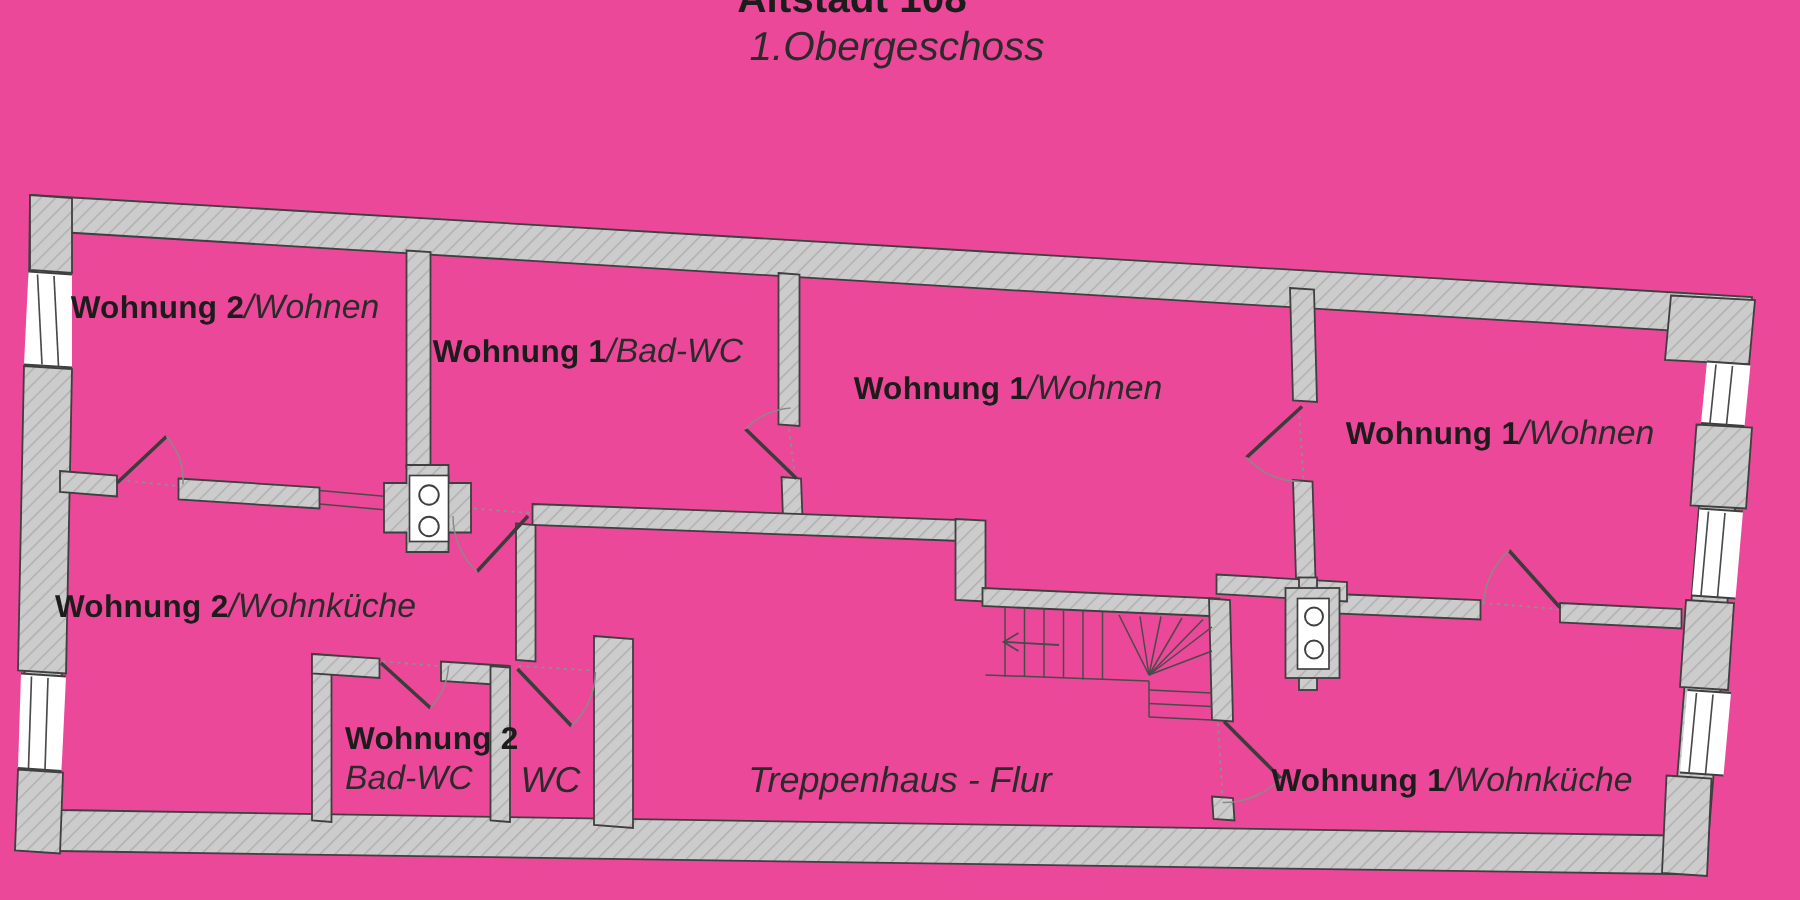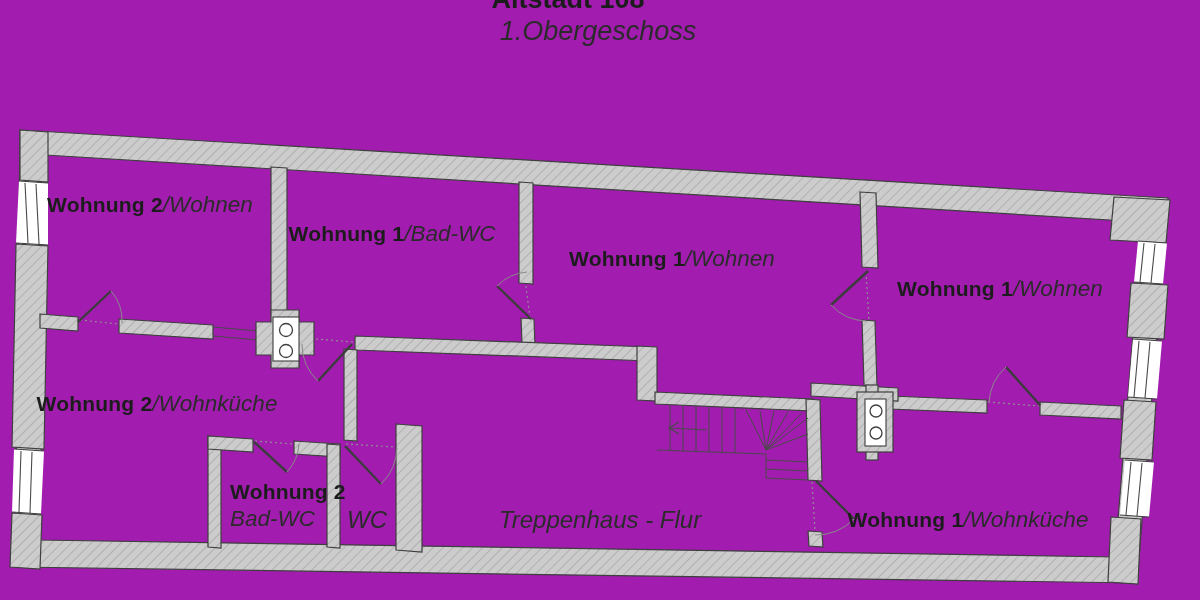--- a/index.html
+++ b/index.html
@@ -1,16 +1,16 @@
 <!DOCTYPE html>
 <html><head>
 <meta charset="utf-8">
 <style>
   html,body{margin:0;padding:0;background:#ffffff;}
-  .stage{position:relative;width:1200px;height:600px;background:#a21caf;overflow:hidden;
+  .stage{position:relative;width:1200px;height:600px;background:#ec4899;overflow:hidden;
          font-family:"Liberation Sans",sans-serif;}
   svg{position:absolute;left:0;top:0;}
   .wall{fill:url(#hatch);stroke:#3f3f3f;stroke-width:1.2;}
   .whitecut{fill:#ffffff;stroke:none;}
   .winline{stroke:#4a4a4a;stroke-width:1.1;fill:none;}
   .capline{stroke:#3f3f3f;stroke-width:1.2;fill:none;}
   .thinline{stroke:#4a4a4a;stroke-width:1;fill:none;}
   .leaf{stroke:#3c3c3c;stroke-width:2.4;fill:none;}
   .arc{stroke:#8a8a8a;stroke-width:1;fill:none;}
   .dash{stroke:#8f8f8f;stroke-width:1.2;fill:none;stroke-dasharray:2 3;}

